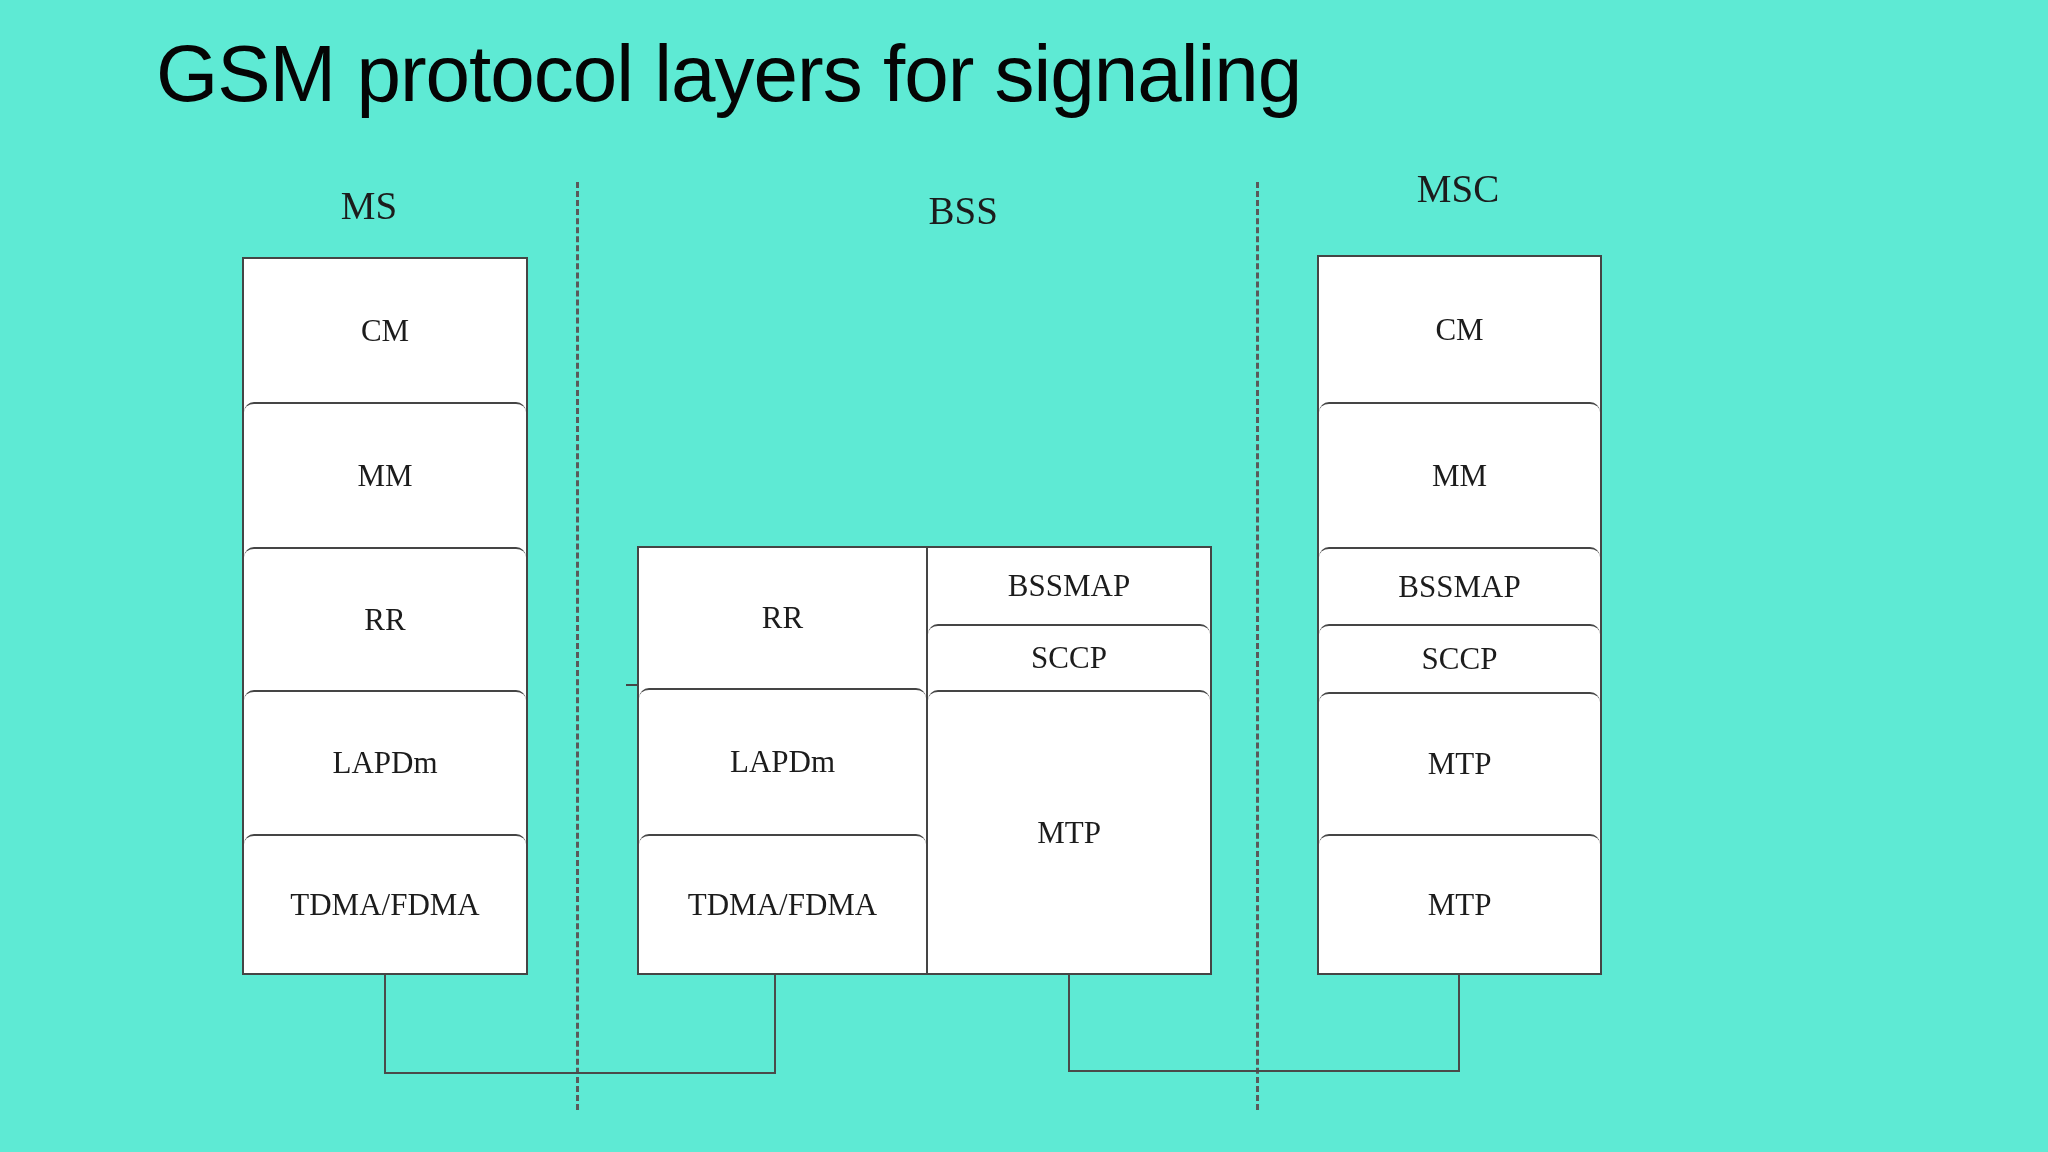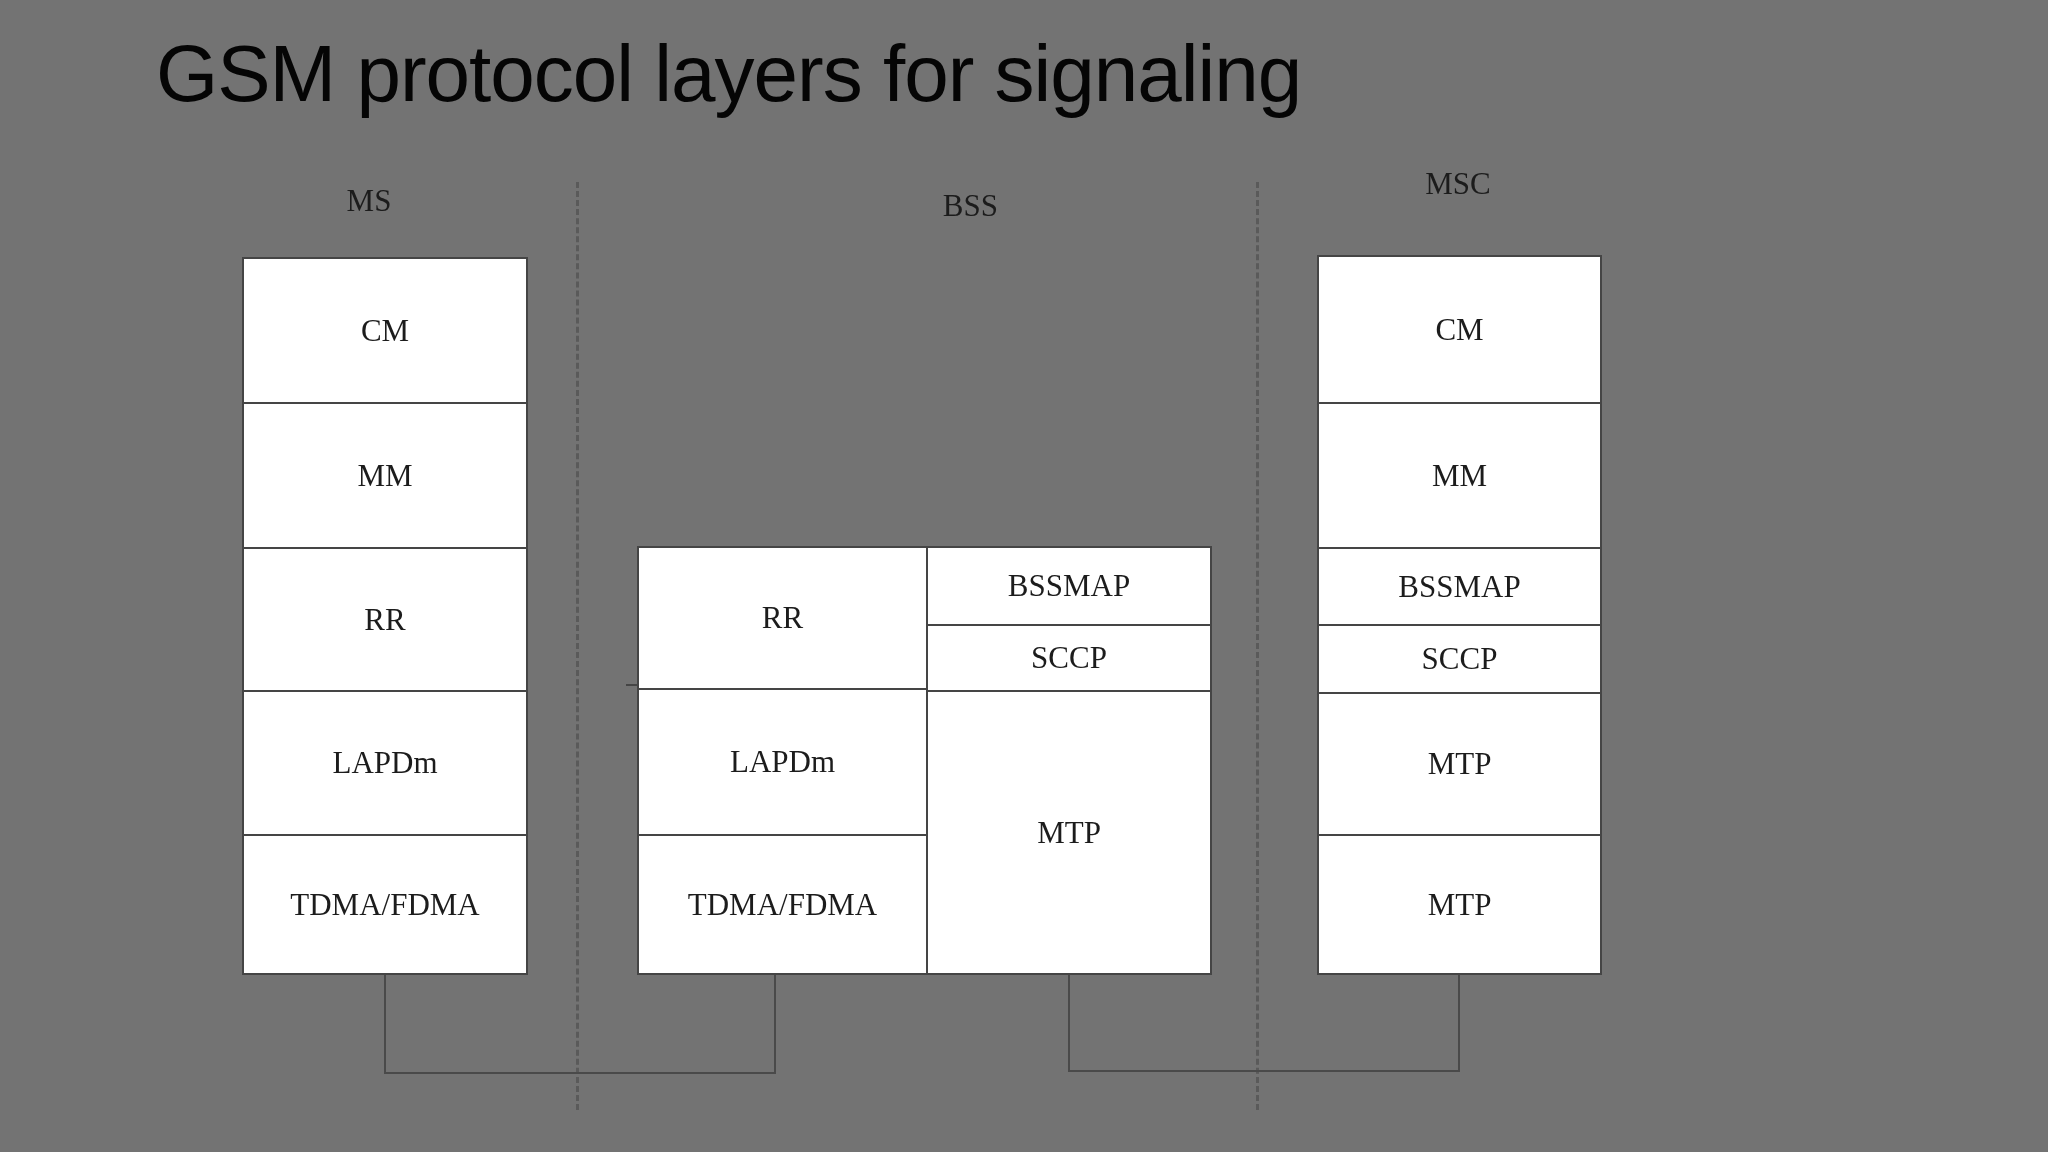--- a/index.html
+++ b/index.html
@@ -1,37 +1,37 @@
 <!DOCTYPE html>
 <html><head>
 <meta charset="utf-8">
 <style>
   html,body{margin:0;padding:0;background:#ffffff;}
   #slide{
     position:relative;
     width:2048px;height:1152px;
-    background:#737373;
+    background:#5eead4;
     overflow:hidden;
     font-family:"Liberation Serif","DejaVu Serif",serif;
     color:#1c1c1c;
   }
   .title{
     position:absolute;
     left:156px;top:28px;
     font-family:"Liberation Sans","DejaVu Sans",sans-serif;
     font-size:80px;
     letter-spacing:-1px;
     color:#050505;
     white-space:nowrap;
   }
   .col-header{
     position:absolute;
     width:160px;
     text-align:center;
-    font-size:31px;
+    font-size:39px;
     color:#1c1c1c;
   }
   .dashed-line{
     position:absolute;
     top:182px;
     height:928px;
     width:0;
     border-left:3px dashed #5a5a5a;
   }
   .stack{
@@ -42,20 +42,21 @@
   }
   .cell{
     position:absolute;
     left:0;
     display:flex;
     align-items:center;
     justify-content:center;
     font-size:31px;
     box-sizing:border-box;
     white-space:nowrap;
+    border-radius:10px;
   }
   .cell.bt{border-top:2px solid #454545;text-align:center;}
   .vdivider{
     position:absolute;
     top:0;
     width:2px;
     background:#454545;
   }
   .overhang{
     position:absolute;

